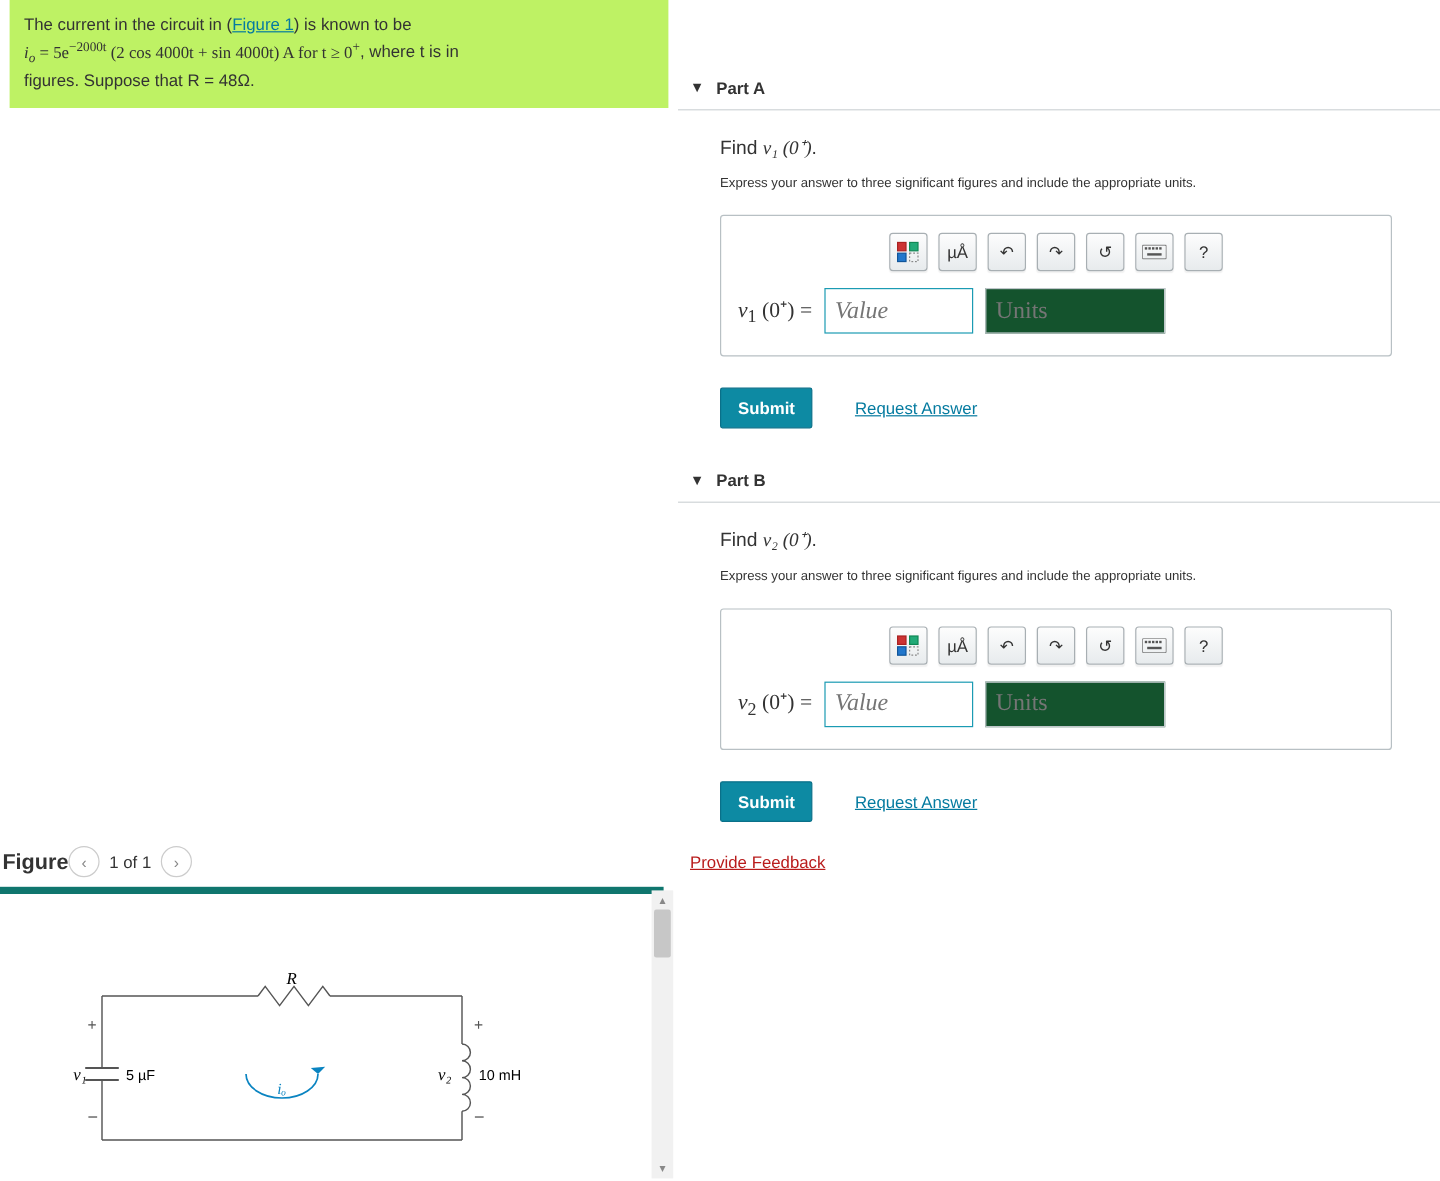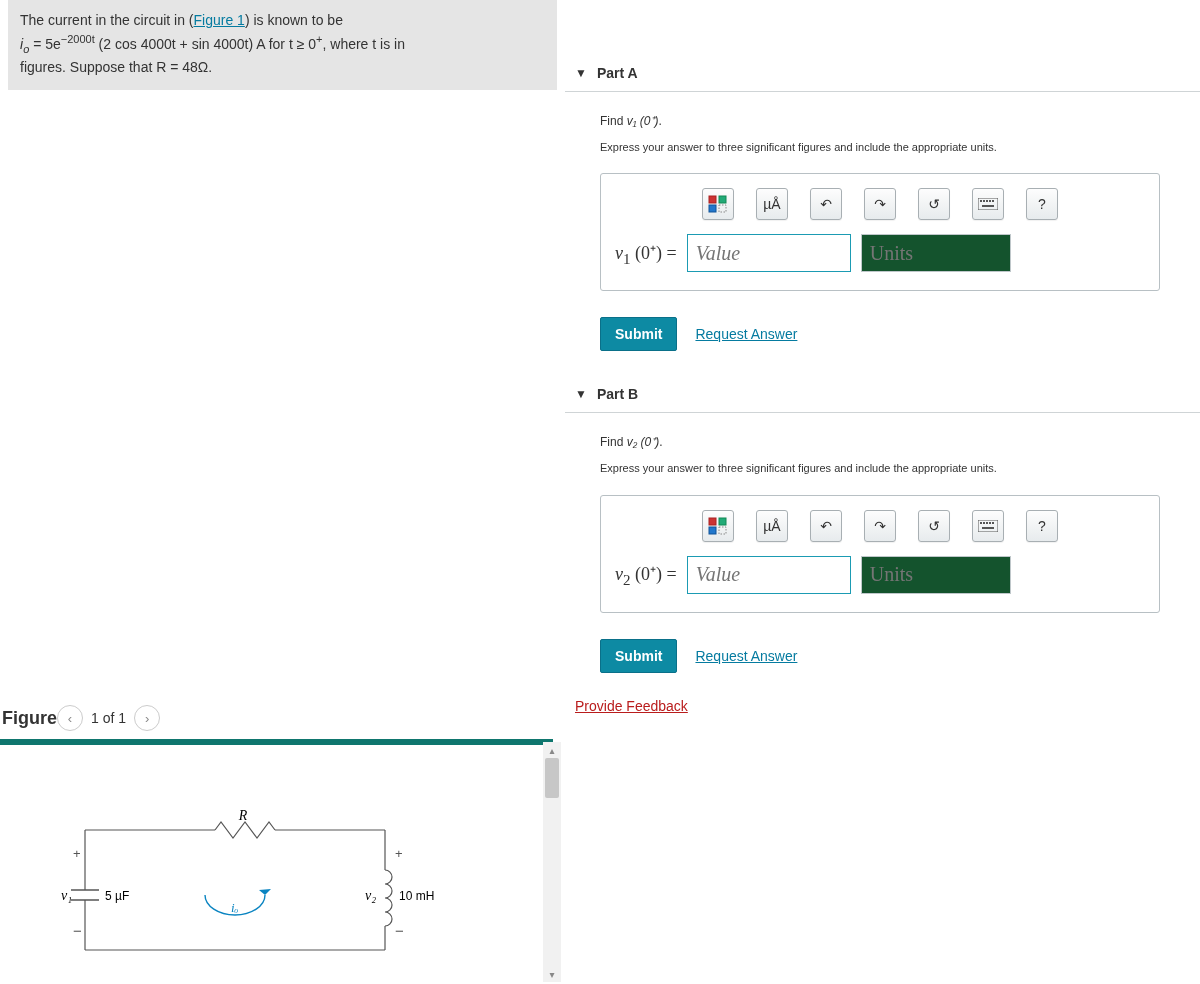--- a/index.html
+++ b/index.html
@@ -1,47 +1,47 @@
 <!DOCTYPE html>
 <html><head>
 <meta charset="utf-8">
 <style>
   * { margin:0; padding:0; box-sizing:border-box; }
   body { font-family: Arial, Helvetica, sans-serif; font-size:14px; color:#333; width:1200px; height:984px; background:#fff; position:relative; }
   .left-pane { position:absolute; left:0; top:0; width:565px; height:984px; }
   .right-pane { position:absolute; left:565px; top:0; width:635px; height:984px; }
-  .problem-box { background:#e5e5e5; padding:10px 12px 12px 12px; margin:0 8px 16px 8px; line-height:1.5; color:#333; }
+  .problem-box { background:#bef264; padding:10px 12px 12px 12px; margin:0 8px 16px 8px; line-height:1.5; color:#333; }
   .problem-box a { color:#057ba0; text-decoration:underline; }
-  .math { font-family: Liberation Sans, sans-serif; font-style:italic; }
+  .math { font-family: Liberation Serif, serif; font-style:italic; }
   .upright { font-style:normal; }
   .subsup { font-size:11px; }
   .figure-section { position:absolute; left:0; top:705px; width:565px; }
   .figure-head { display:flex; align-items:center; justify-content:flex-start; padding:0 30px 8px 2px; border-bottom:6px solid #0f766e; margin:0 12px 0 0; }
   .figure-title { font-size:18px; font-weight:bold; }
   .fig-nav { display:flex; align-items:center; gap:4px; }
   .navbtn { width:26px; height:26px; border:1px solid #ccc; border-radius:50%; display:flex; align-items:center; justify-content:center; color:#888; font-size:13px; background:#fff; }
   .figcount { font-size:14px; color:#333; padding:0 4px; }
   .scrollbar { position:absolute; right:4px; top:742px; width:18px; height:240px; background:#f1f1f1; }
   .scrollthumb { position:absolute; top:16px; left:2px; width:14px; height:40px; background:#c7c7c7; border-radius:2px; }
   .scrollarrow { width:18px; height:16px; display:flex; align-items:center; justify-content:center; color:#888; font-size:10px; }
   .circuit { position:absolute; left:55px; top:810px; width:380px; height:160px; }
   .part-header { display:flex; align-items:center; gap:10px; background:#fff; border-bottom:1px solid #cfd4d6; padding:10px 0 10px 10px; font-weight:bold; font-size:14px; }
   .caret { font-size:12px; }
   .part-body { padding:20px 10px 10px 35px; }
-  .instr { font-size:12px; margin-bottom:10px; line-height:1.5; }
+  .instr { font-size:16px; margin-bottom:10px; line-height:1.5; }
   .bold-instr { font-weight:normal; font-size:11px; margin-bottom:18px; line-height:1.4; }
   .answer-box { border:1px solid #b8c0c4; border-radius:3px; padding:14px 14px 18px 14px; width:560px; }
-  .toolbar { display:flex; gap:22px; justify-content:center; margin-bottom:14px; }
+  .toolbar { display:flex; gap:9px; justify-content:center; margin-bottom:14px; }
   .tbtn { height:32px; min-width:32px; border:1px solid #a8afb3; border-radius:3px; background:linear-gradient(#fdfdfd,#e7ebed); display:flex; align-items:center; justify-content:center; font-size:14px; color:#333; padding:0 5px; box-shadow:0 1px 1px rgba(0,0,0,.06); }
   .tbtn svg { display:block; }
   .answer-row { display:flex; align-items:center; gap:10px; }
   .eqlabel { font-family:"Times New Roman", serif; font-size:18px; }
-  .valinput { width:164px; height:38px; border:1px solid #1b9bb3; font-size:20px; font-style:italic; color:#9aa4aa; font-family:"Times New Roman", serif; padding:0 8px; background:#fff; outline:none; }
+  .valinput { width:124px; height:38px; border:1px solid #1b9bb3; font-size:20px; font-style:italic; color:#9aa4aa; font-family:"Times New Roman", serif; padding:0 8px; background:#fff; outline:none; }
   .unitinput { width:150px; height:38px; border:1px solid #bfc7ca; font-size:20px; color:#9aa4aa; font-family:"Times New Roman", serif; padding:0 8px; background:#14532d; outline:none; }
-  .submit-row { margin-top:16px; display:flex; align-items:center; gap:18px; padding-left:35px; }
+  .submit-row { margin-top:16px; display:flex; align-items:center; gap:35px; padding-left:35px; }
   .submit-btn { background:#0d8aa3; color:#fff; border:1px solid #0a7089; padding:8px 14px; font-size:14px; border-radius:2px; font-weight:bold; }
   .linkish { color:#057ba0; text-decoration:underline; font-size:14px; }
   .feedback { margin:25px 0 0 10px; color:#b91c1c; text-decoration:underline; font-size:14px; display:inline-block; }
   .gap { height:25px; }
 </style>
 </head>
 <body>
 
 <div class="left-pane">
   <div class="problem-box">

